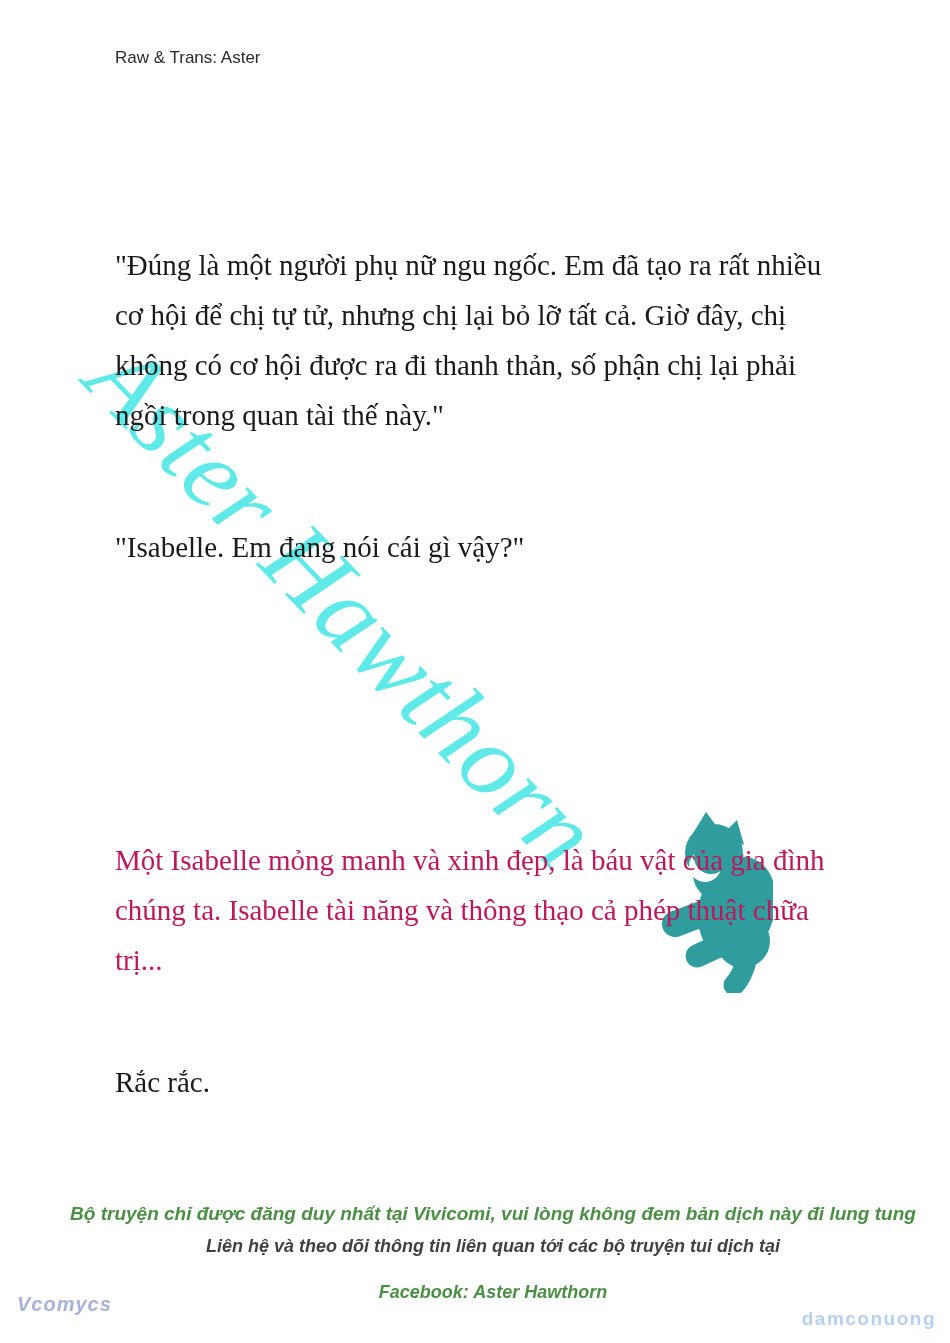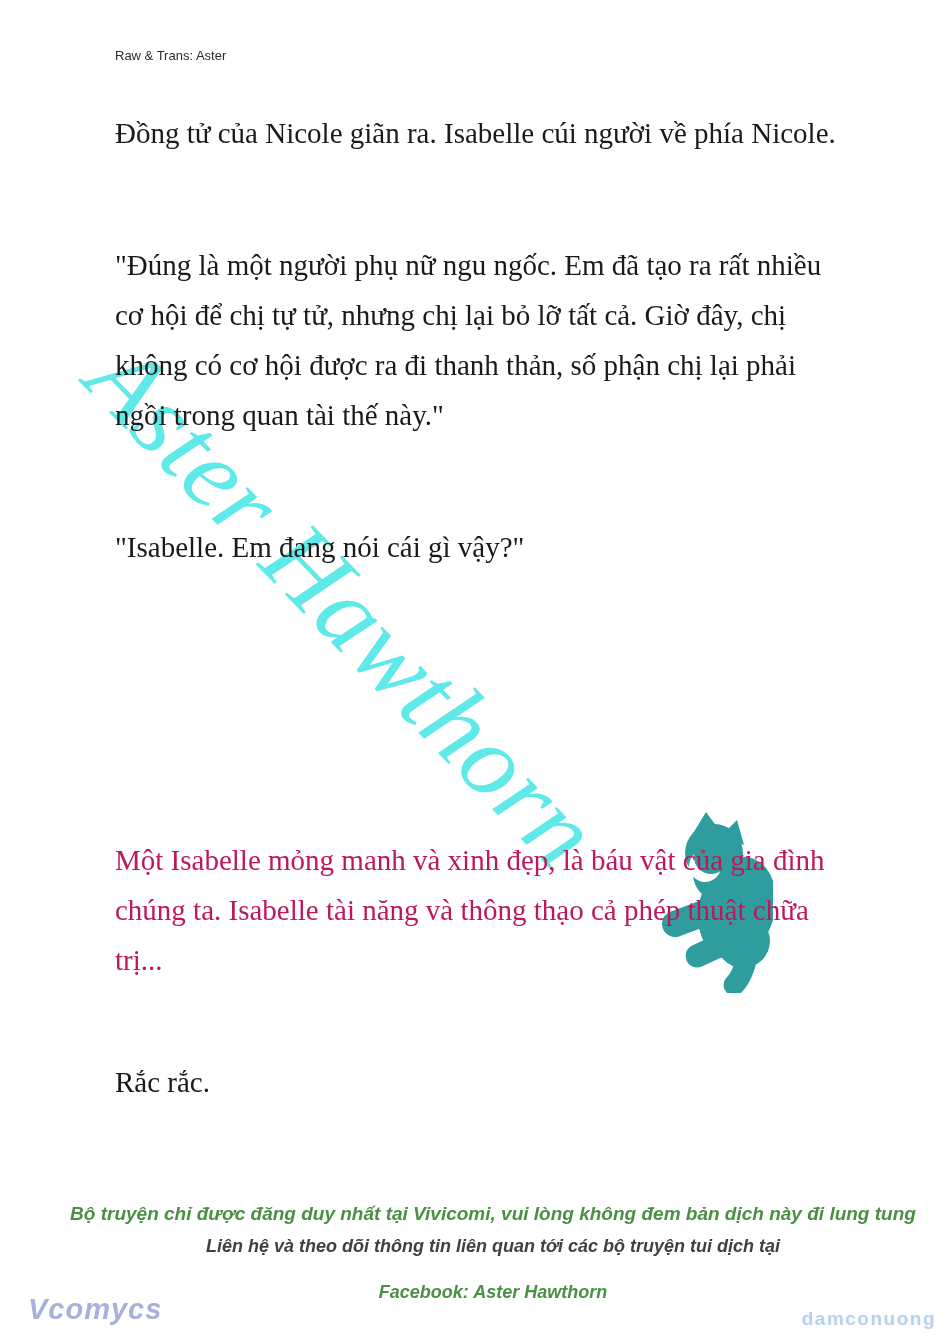--- a/index.html
+++ b/index.html
@@ -8,21 +8,21 @@
     width: 950px;
     height: 1343px;
     background: #ffffff;
     overflow: hidden;
     font-family: "Liberation Serif", serif;
   }
   .credit {
     position: absolute;
     left: 115px; top: 48px;
     font-family: "Liberation Sans", sans-serif;
-    font-size: 13px;
+    font-size: 17px;
     color: #2b2b2b;
     z-index: 2;
   }
   .para {
     position: absolute;
     left: 115px;
     width: 780px;
     margin: 0;
     font-size: 29px;
     line-height: 50px;
@@ -63,25 +63,25 @@
     font-family: "Liberation Sans", sans-serif;
     font-weight: bold;
     font-style: italic;
     z-index: 2;
   }
   #f1 { top: 1203px; font-size: 19px; }
   #f2 { top: 1236px; font-size: 18px; }
   #f3 { top: 1266px; font-size: 18px; margin-top: 16px; }
   .vcomycs {
     position: absolute;
-    left: 28px; top: 1293px;
+    left: 17px; top: 1293px;
     font-family: "Liberation Sans", sans-serif;
     font-weight: bold;
     font-style: italic;
-    font-size: 29px;
+    font-size: 20px;
     letter-spacing: 1px;
     z-index: 2;
   }
   .damconuong {
     position: absolute;
     right: 14px; top: 1308px;
     font-family: "Liberation Sans", sans-serif;
     font-weight: bold;
     font-size: 19px;
     letter-spacing: 1.5px;
@@ -112,21 +112,20 @@
 
     <polygon points="44,32 61,4 78,27" fill="#2f9d9d"></polygon>
     <polygon points="76,28 92,12 99,37" fill="#2f9d9d"></polygon>
 
     <circle cx="69" cy="45" r="29" fill="#2f9d9d"></circle>
 
     <circle cx="60" cy="58" r="16" fill="#ffffff"></circle>
     <circle cx="66" cy="49" r="17" fill="#2f9d9d"></circle>
   </svg>
 
-  <p id="p1" class="para" style="color: rgb(26, 26, 26);">Đồng tử của Nicole giãn ra. Isabelle cúi người về phía Nicole.</p>
   <p id="p2" class="para" style="color: rgb(26, 26, 26);">"Đúng là một người phụ nữ ngu ngốc. Em đã tạo ra rất nhiều
 cơ hội để chị tự tử, nhưng chị lại bỏ lỡ tất cả. Giờ đây, chị
 không có cơ hội được ra đi thanh thản, số phận chị lại phải
 ngồi trong quan tài thế này."</p>
   <p id="p3" class="para" style="color: rgb(26, 26, 26);">"Isabelle. Em đang nói cái gì vậy?"</p>
   <p id="p5" class="para" style="color: #be185d;">Một Isabelle mỏng manh và xinh đẹp, là báu vật của gia đình
 chúng ta. Isabelle tài năng và thông thạo cả phép thuật chữa
 trị...</p>
   <p id="p6" class="para italic" style="color: rgb(26, 26, 26);">Rắc rắc.</p>
 

